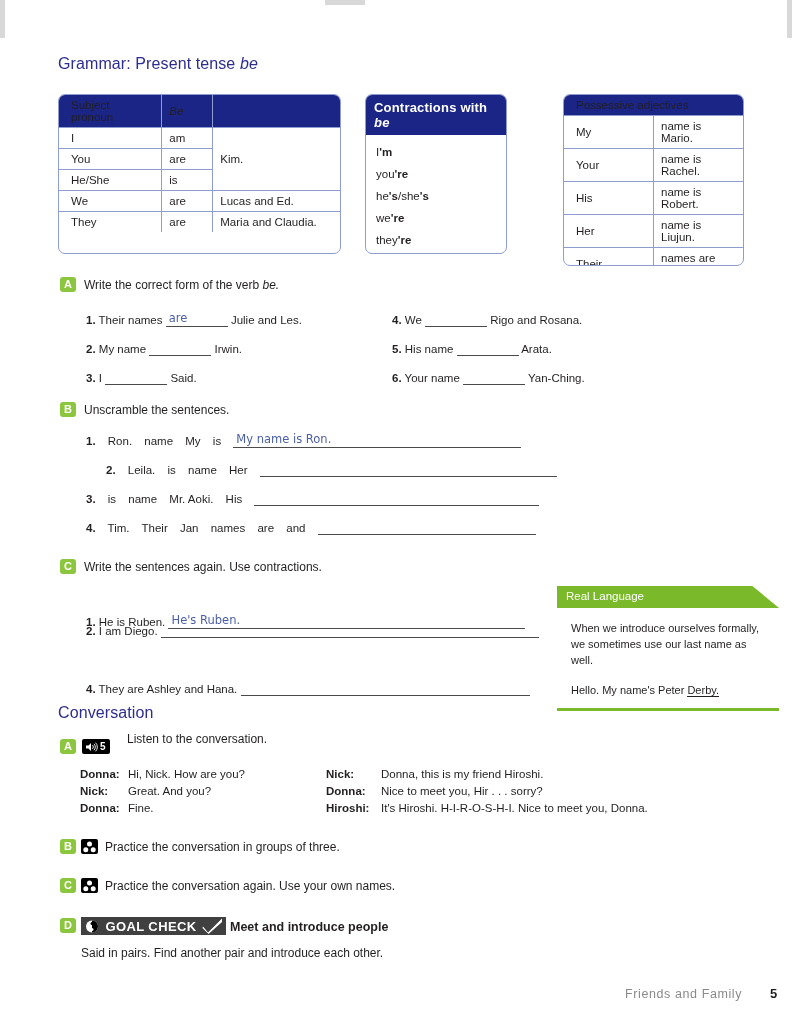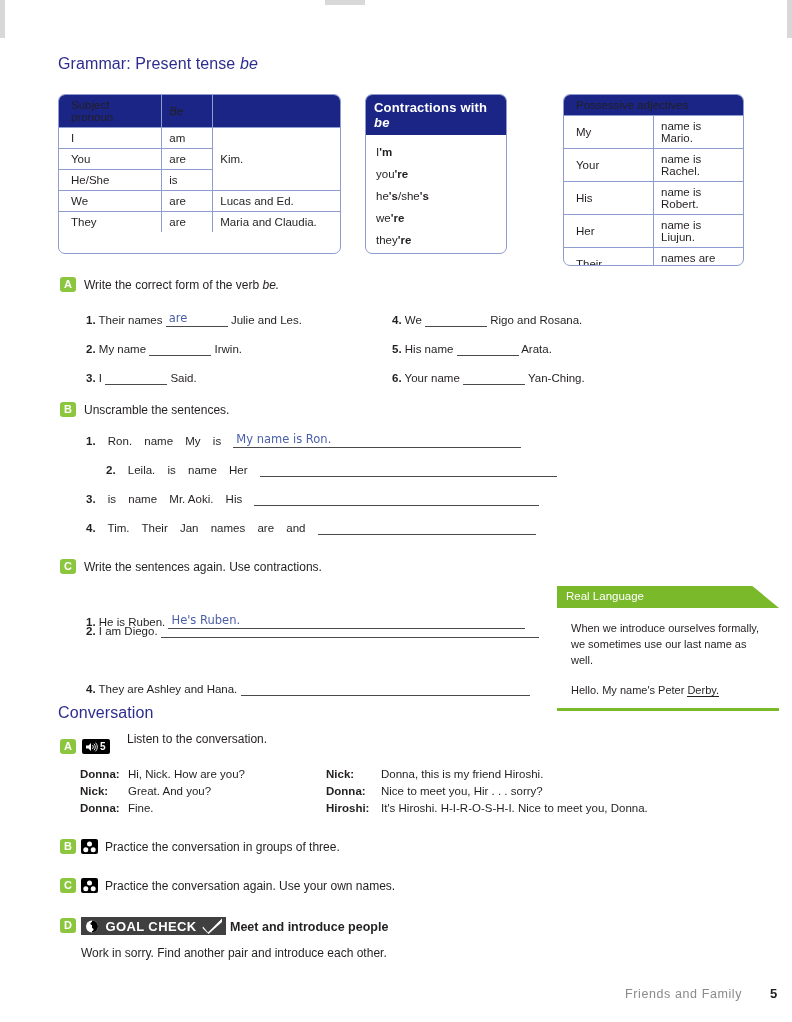--- a/index.html
+++ b/index.html
@@ -544,18 +544,18 @@
       </svg>
     </span>
     <span class="gtxt">GOAL CHECK</span>
     <span style="display:flex;align-items:center;">
       <svg width="22" height="16" viewBox="0 0 22 16">
         <path d="M1,8.5 L6,14.5 L20,0.5 L20,4 L6.5,16 L0.5,10 Z" fill="#ffffff"></path>
       </svg>
     </span>
   </div>
   <div class="goal-label" style="left:230px; top:920px;">Meet and introduce people</div>
-  <div class="goal-sub" style="left:81px; top:946px;">Work in sorry. Find another pair and introduce each other.</div>
+  <div class="goal-sub" style="left:81px; top:946px;">Said in pairs. Find another pair and introduce each other.</div>
 
   <div class="footer-title" style="left:625px; top:987px;">Friends and Family</div>
   <div class="footer-page" style="left:770px; top:986px;">5</div>
 
 </div>
 
 </body></html>

